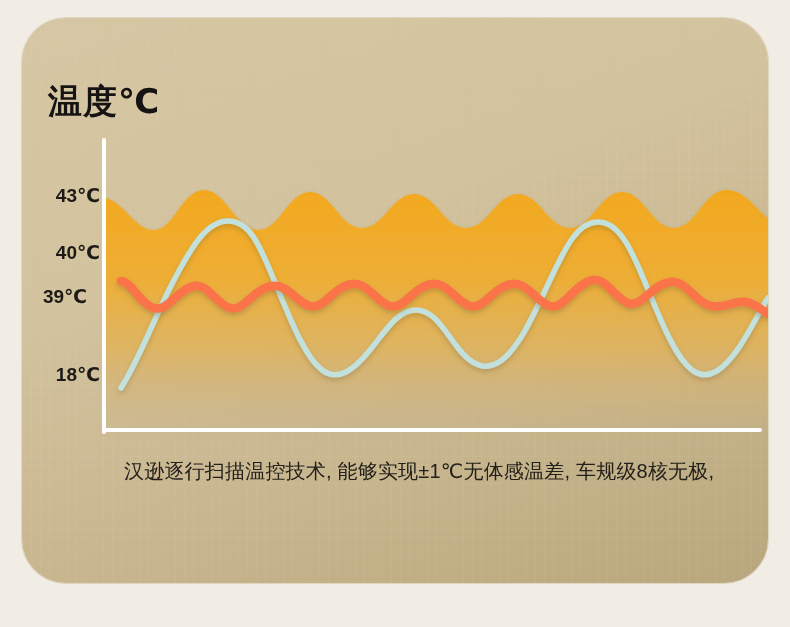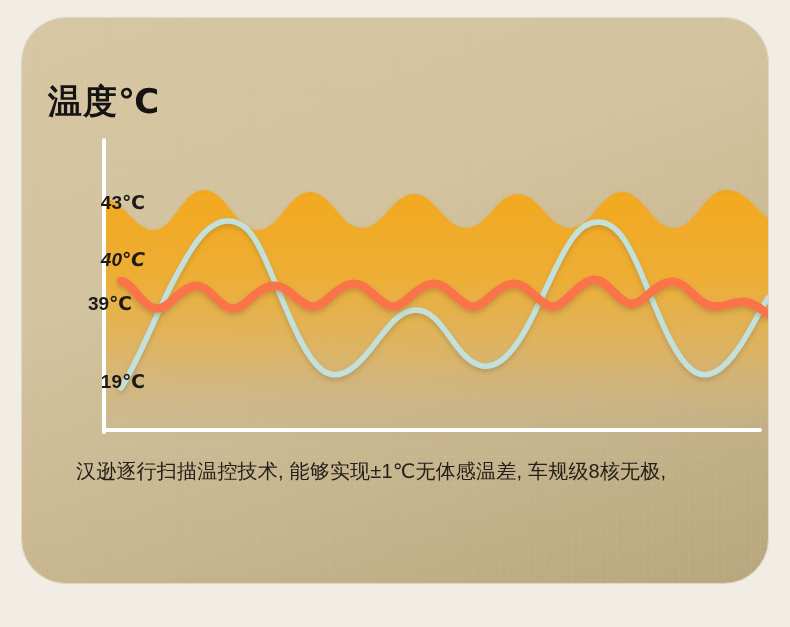--- a/index.html
+++ b/index.html
@@ -39,32 +39,32 @@
   .ylab{
     position:absolute;
     right:0;
     width:70px;
     text-align:right;
     font-size:19px;
     font-weight:600;
     color:#1d1a16;
     white-space:nowrap;
   }
-  #ylabels{position:absolute;left:0px;top:7px;width:78px;height:565px;padding-left:45px;}
+  #ylabels{position:absolute;left:0px;top:0;width:78px;height:565px;}
   
   #caption{
     position:absolute;
     left:54px;top:436px;
     width:660px;
     font-size:20px;
     line-height:1.72;
     color:#23201b;
     letter-spacing:0.2px;
   }
-  #caption div{white-space:nowrap;}
+  #caption div{white-space:nowrap;margin-left:48px;}
 </style>
 </head>
 <body>
 
 <div id="card">
 
   <div id="title">温度℃</div>
 
   <div id="plot">
     <svg viewBox="0 0 746 565" xmlns="http://www.w3.org/2000/svg">
@@ -146,22 +146,22 @@
 
       <g>
         <line x1="82" y1="122" x2="82" y2="414" stroke="#FFFFFF" stroke-width="4" stroke-linecap="round"></line>
         <line x1="82" y1="412" x2="738" y2="412" stroke="#FFFFFF" stroke-width="4" stroke-linecap="round"></line>
       </g>
     </svg>
   </div>
 
   <div id="ylabels">
     <div class="ylab" style="top:166px;">43℃</div>
-    <div class="ylab" style="top:223px;font-style:italic;">40℃</div>
+    <div class="ylab" style="top:223px;">40℃</div>
     <div class="ylab" style="top:267px;text-align:center;">39℃</div>
-    <div class="ylab" style="top:345px;">19℃</div>
+    <div class="ylab" style="top:345px;">18℃</div>
   </div>
 
   <div id="caption">
     <div>汉逊逐行扫描温控技术, 能够实现±1℃无体感温差, 车规级8核无极,</div>
   </div>
 
 </div>
 
 </body></html>

